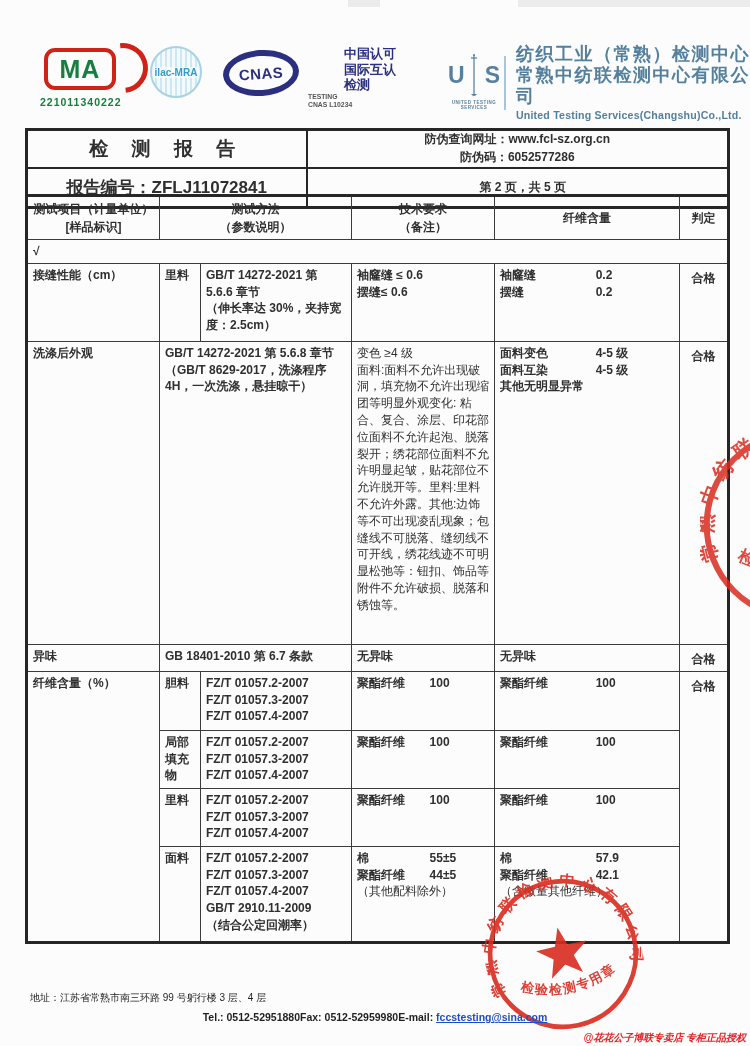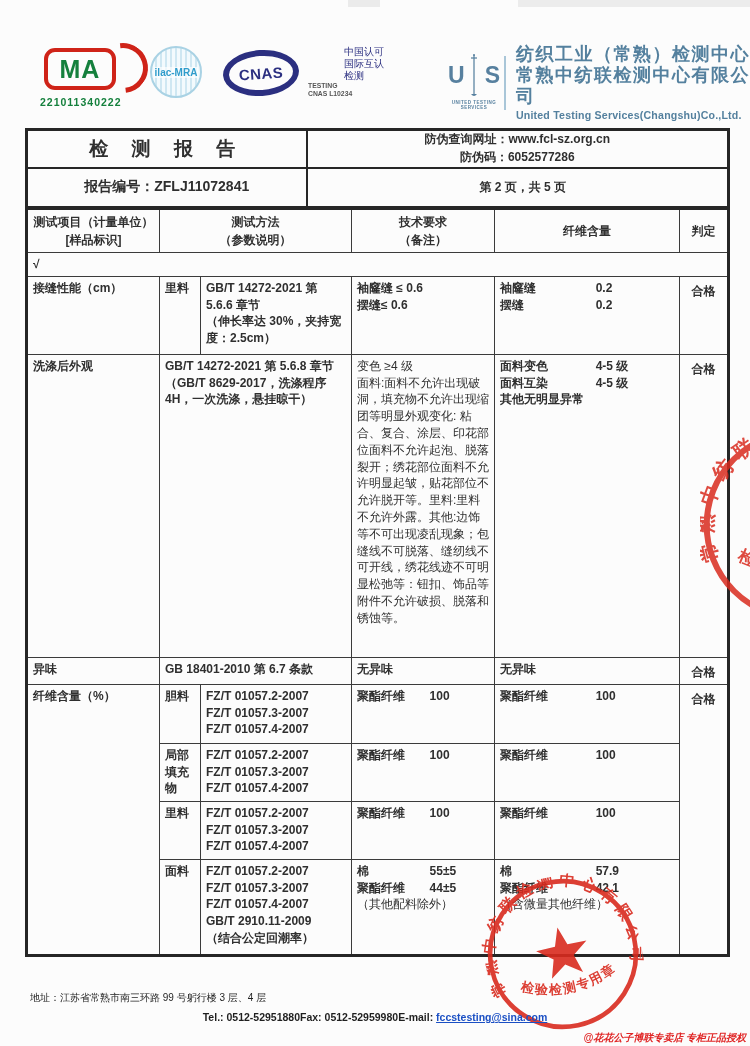--- a/index.html
+++ b/index.html
@@ -15,42 +15,42 @@
   .cma { position:absolute; left:40px; top:6px; width:96px; height:62px; color:#15803d; }
   .cma-box { position:absolute; left:4px; top:2px; width:72px; height:42px; border:4px solid #cf2318; border-radius:11px; display:flex; align-items:center; justify-content:center; font-weight:bold; font-size:25px; letter-spacing:1px; }
   .cma-hook { position:absolute; left:58px; top:-3px; width:50px; height:50px; border:5px solid #cf2318; border-radius:50%; border-left-color:transparent; border-bottom-color:transparent; transform:rotate(38deg); }
   .cma-num { position:absolute; left:0; top:50px; font-size:10.5px; font-weight:bold; letter-spacing:1px; }
   .ilac { position:absolute; left:150px; top:6px; width:52px; height:52px; border-radius:50%; border:2px solid #a9d2e4; background:repeating-linear-gradient(90deg,#f3fafd 0 3px,#cfe7f2 3px 5px); display:flex; align-items:center; justify-content:center; }
   .ilac-label { font-size:10px; font-weight:bold; color:#2f9ccb; background:rgba(255,255,255,.65); padding:0 1px; }
   .cnas { position:absolute; left:222px; top:8px; width:78px; height:50px; display:flex; align-items:center; justify-content:center; }
   .cnas-ellipse { width:76px; height:46px; border:6px solid #2b2f80; border-radius:50%; display:flex; align-items:center; justify-content:center; transform:rotate(-4deg); }
   .cnas-label { font-size:15px; font-weight:bold; color:#2b2f80; letter-spacing:.5px; }
   .cnas-side { position:absolute; left:308px; top:6px; line-height:1.2; }
-  .cnas-side .cn { font-size:10px; color:#2b2f80; font-weight:normal;padding-left:36px; }
+  .cnas-side .cn { font-size:13px; color:#2b2f80; font-weight:bold;padding-left:36px; }
   .cnas-side .en { font-size:6.8px; color:#555; font-weight:bold; }
   .uts { position:absolute; left:448px; top:4px; display:flex; align-items:center; }
   .uts-mark { position:relative; width:52px; height:58px; color:#57809f; }
   .uts-letters { position:absolute; top:8px; left:0; width:52px; display:flex; justify-content:space-between; font-size:23px; font-weight:bold; }
   .uts-scale { position:absolute; left:23px; top:0; width:6px; height:44px; }
   .uts-arc-caption { position:absolute; left:-4px; top:46px; width:60px; text-align:center; font-size:4.5px; letter-spacing:.5px; color:#57809f; font-weight:bold; }
   .uts-div { width:2px; height:54px; background:#a9c6d8; margin:0 10px 0 8px; }
   .uts-text { line-height:1.18; color:#54809e; }
   .uts-text .l1 { font-size:18px; font-weight:bold; letter-spacing:1.5px; }
   .uts-text .l3 { font-size:10.6px; font-weight:bold; letter-spacing:.2px; margin-top:1px; }
 
   
   .head-table { position:absolute; left:25px; top:128px; width:702px; border-collapse:collapse; table-layout:fixed; border:3px solid #262626; }
   .head-table td { border:2px solid #262626; text-align:center; vertical-align:middle; }
   .ht-title { width:280px; height:38px; font-size:19px; font-weight:bold; letter-spacing:9px; }
   .ht-anti { font-size:12px; font-weight:bold; line-height:1.45; }
-  .ht-repno { height:40px; font-size:14px; font-weight:bold; }
+  .ht-repno { height:40px; font-size:17px; font-weight:bold; }
   .ht-page { font-size:12px; font-weight:bold;padding-left:11px; }
 
   
-  .main-table { position:absolute; left:25px; top:207px; width:702px; border-collapse:collapse; table-layout:fixed; border:3px solid #262626; }
+  .main-table { position:absolute; left:25px; top:194px; width:702px; border-collapse:collapse; table-layout:fixed; border:3px solid #262626; }
   .main-table td { border:1.5px solid #3b3b3b; padding:3px 5px; vertical-align:top; font-size:12px; line-height:1.4; }
   .th-row td { text-align:center; vertical-align:middle; font-weight:bold; white-space:pre-line; line-height:1.5; }
   .pre { white-space:pre-line; }
   .b { font-weight:bold; }
   .check-cell { padding:1px 5px; font-size:13px; font-weight:bold; }
   .kv { display:grid; grid-template-columns:55% 1fr; font-weight:bold; }
   .note { font-weight:normal; }
   .verdict { text-align:center; font-weight:bold; padding-top:6px !important; }
 
   

